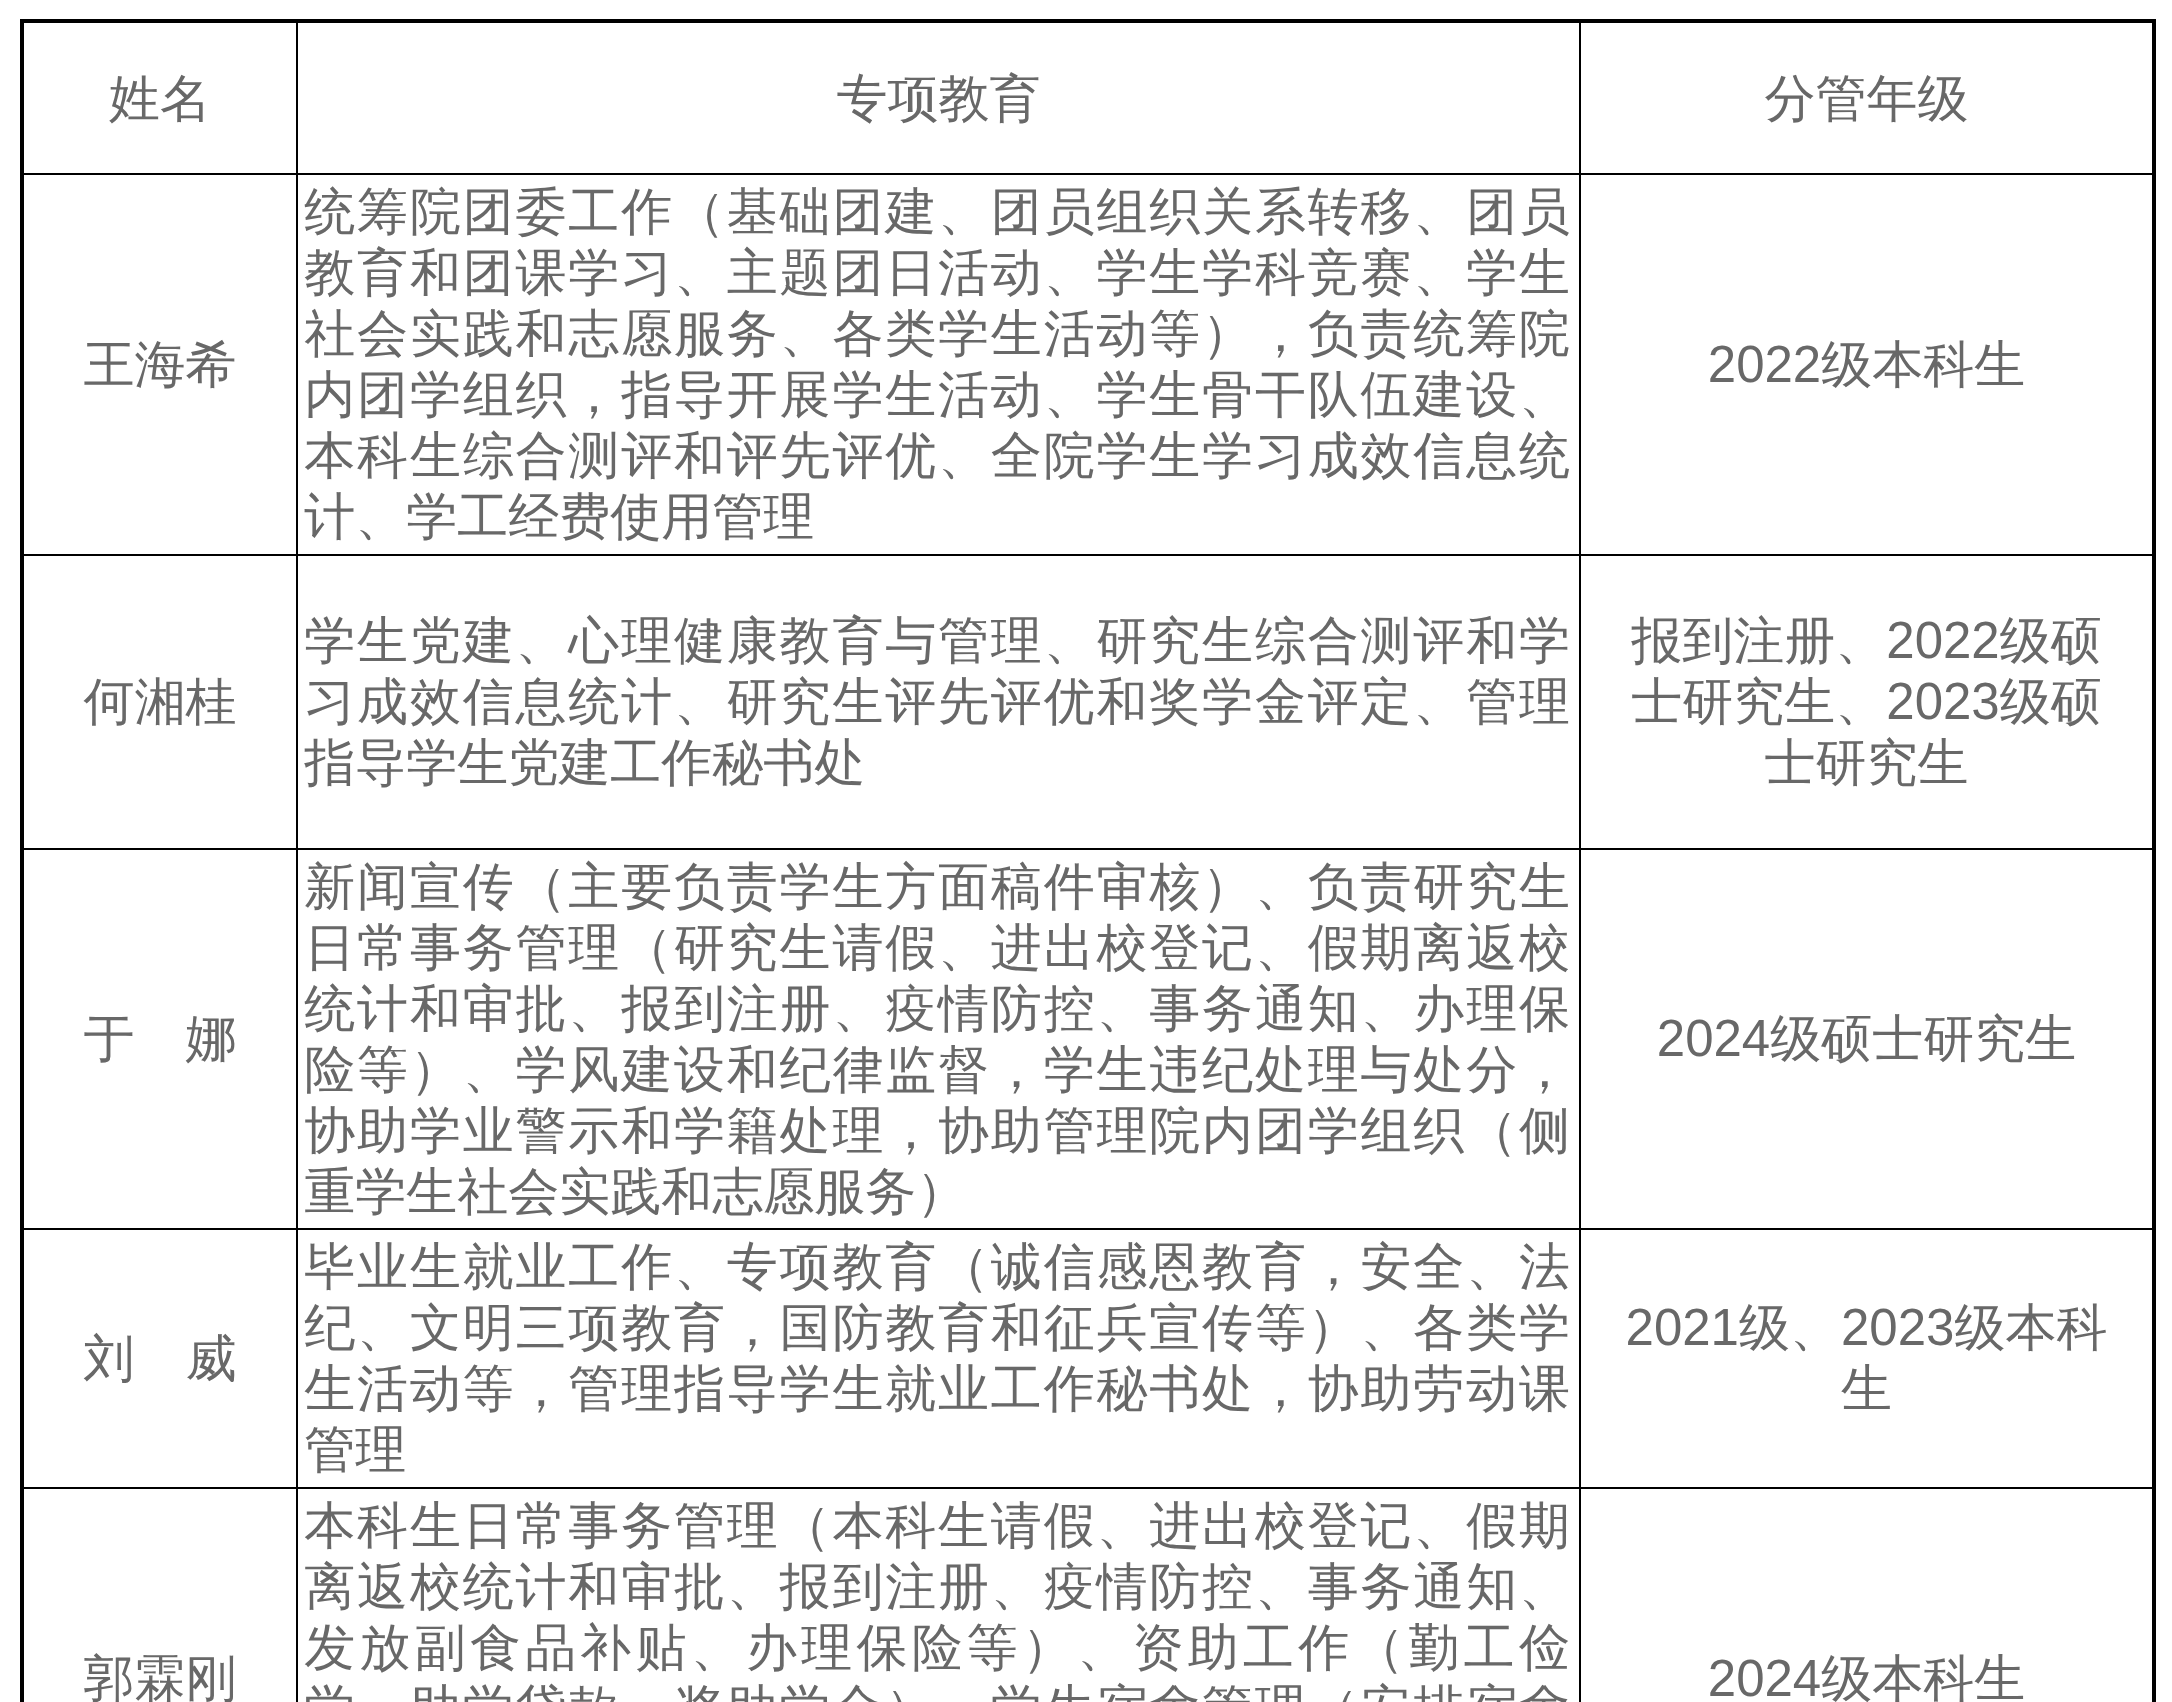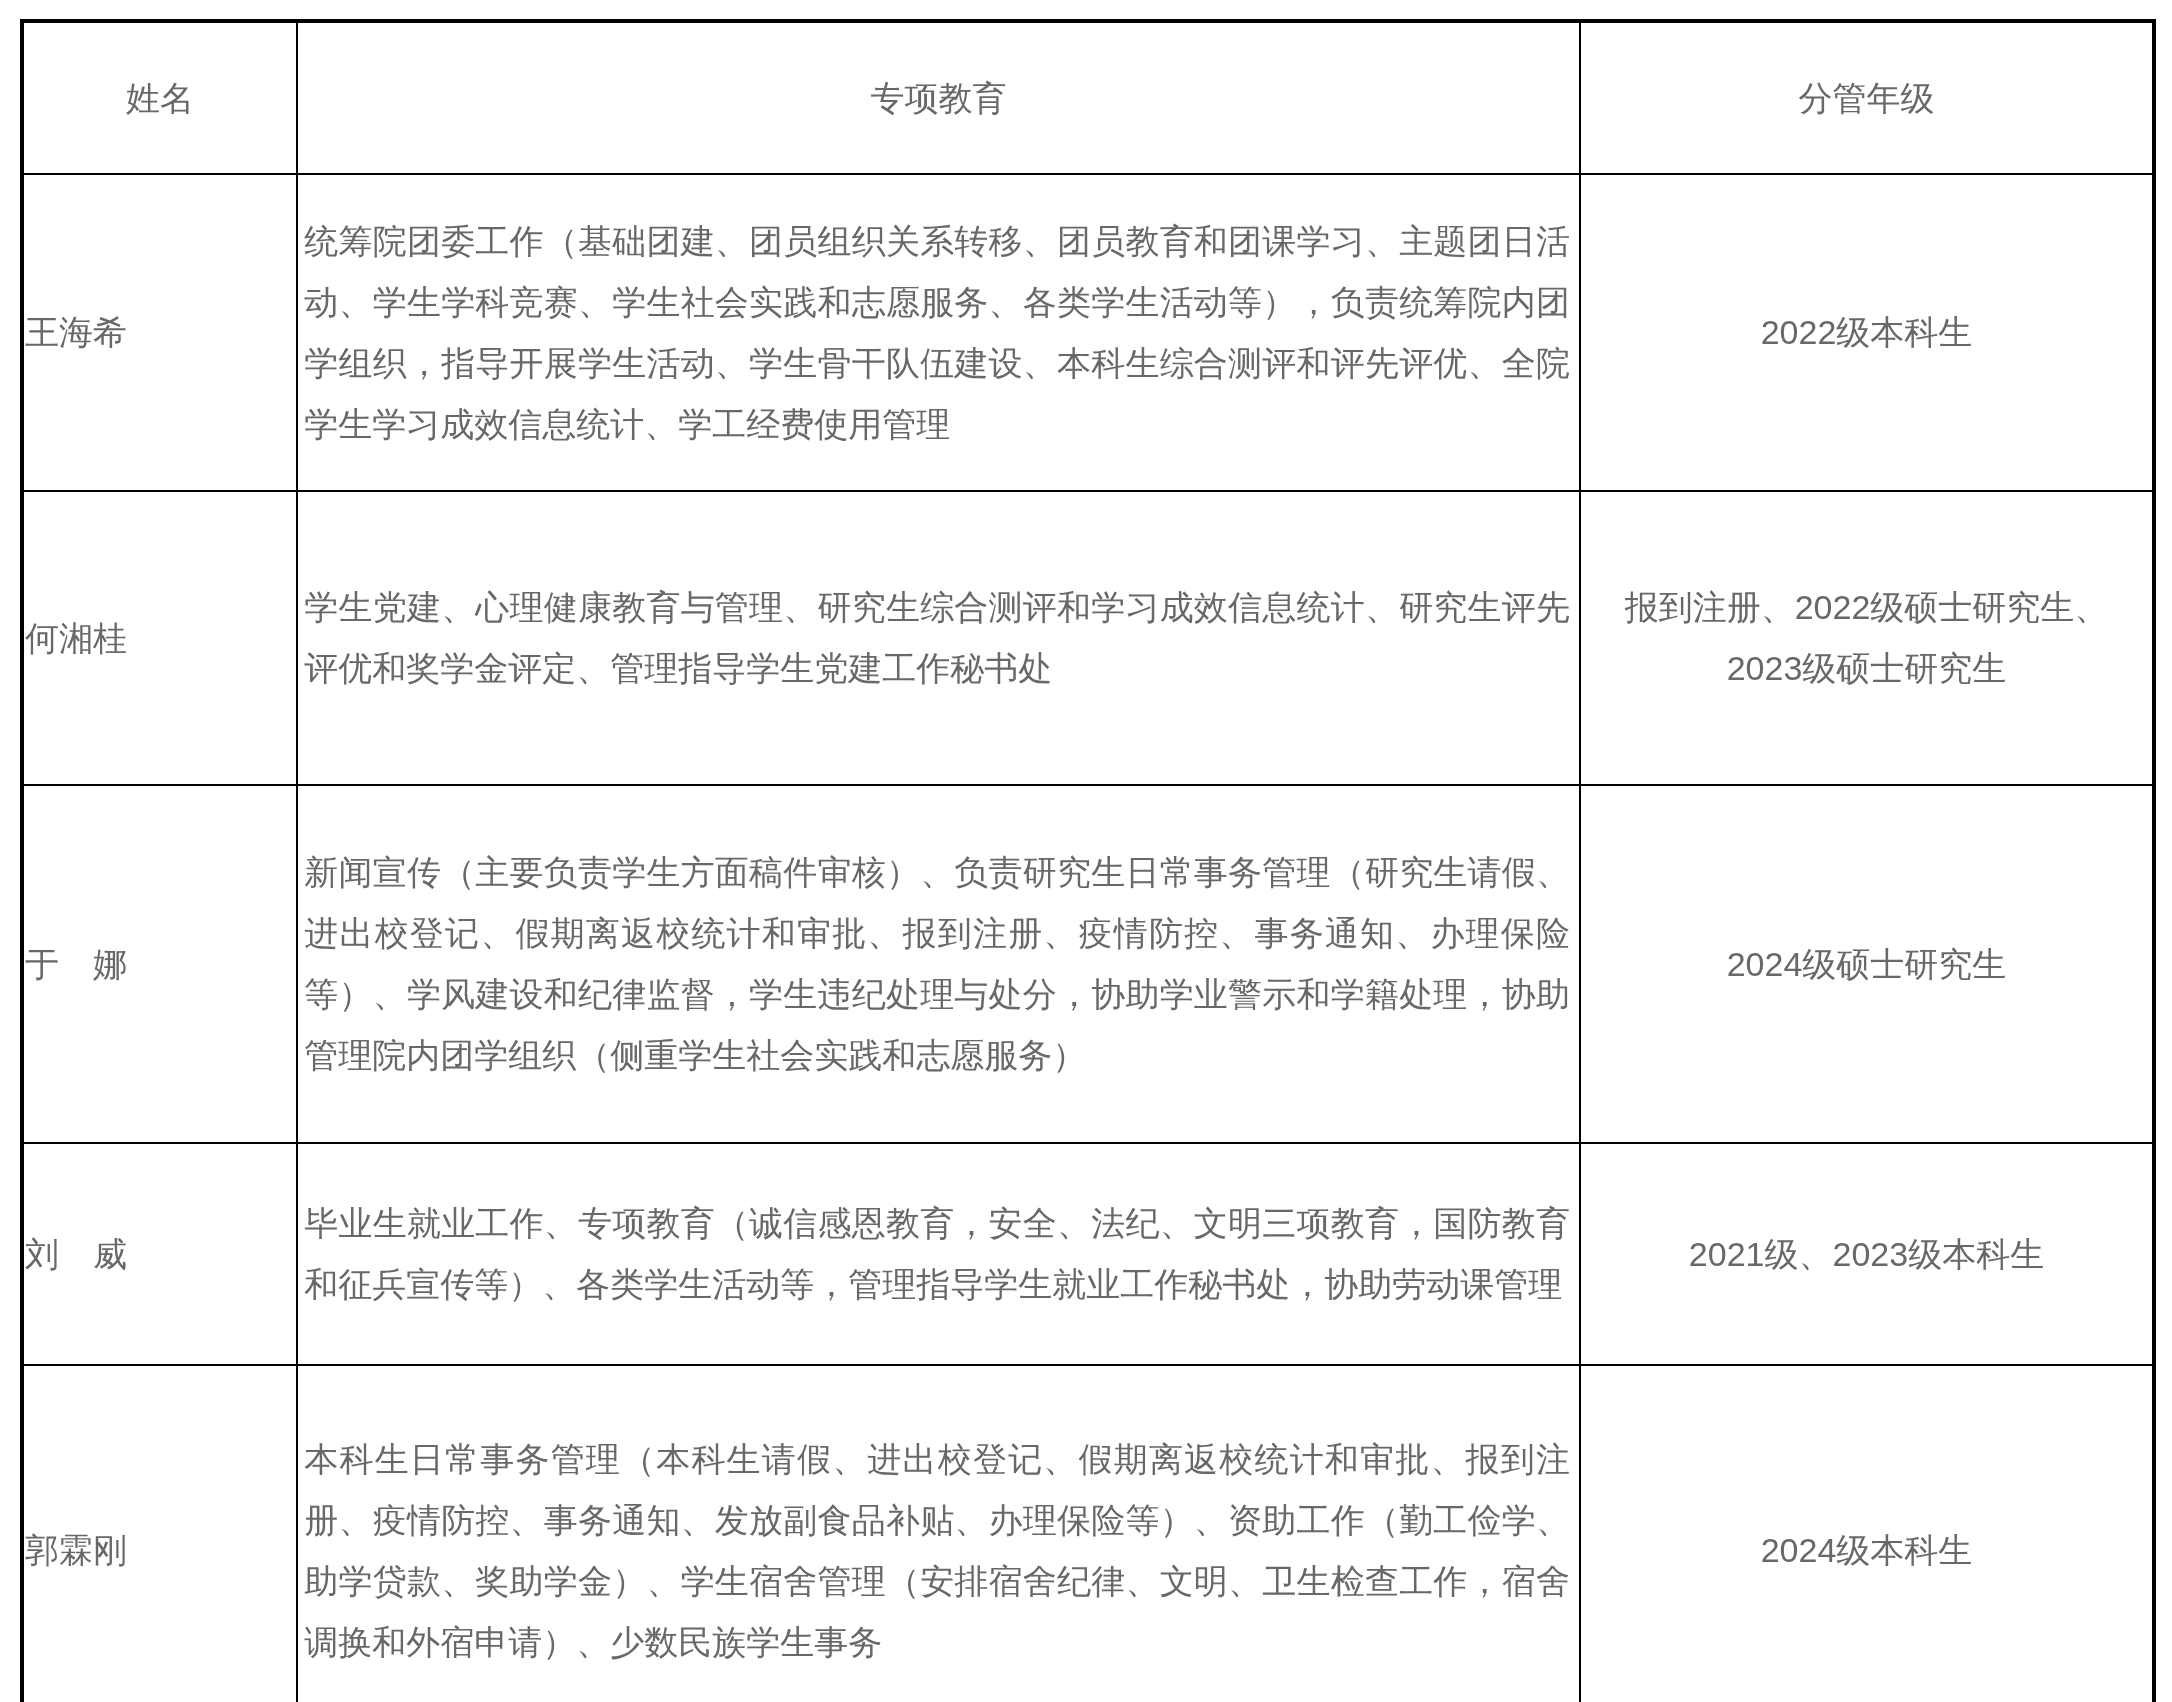--- a/index.html
+++ b/index.html
@@ -24,34 +24,35 @@
     width: 2132px;
     height: 1670px;
     border-collapse: collapse;
     table-layout: fixed;
     background: #ffffff;
   }
   table.duty-table td, table.duty-table th {
     border: 2.5px solid #000000;
     vertical-align: middle;
     color: #686868;
-    font-size: 34px;
+    font-size: 51px;
     line-height: 61px;
     font-weight: normal;
     background: #ffffff;
     overflow: hidden;
   }
   table.duty-table {
     border: 4.4px solid #000000;
   }
   th.hdr {
     text-align: center;
     height: 148px;
   }
   td.name-cell {
+    text-align: center;
     white-space: pre;
   }
   td.duties-cell {
     text-align: left;
     text-align: justify;
     padding: 6.3px 9px 6.3px 6.3px;
   }
   td.grade-cell {
     text-align: center;
     padding: 16px 25px;

